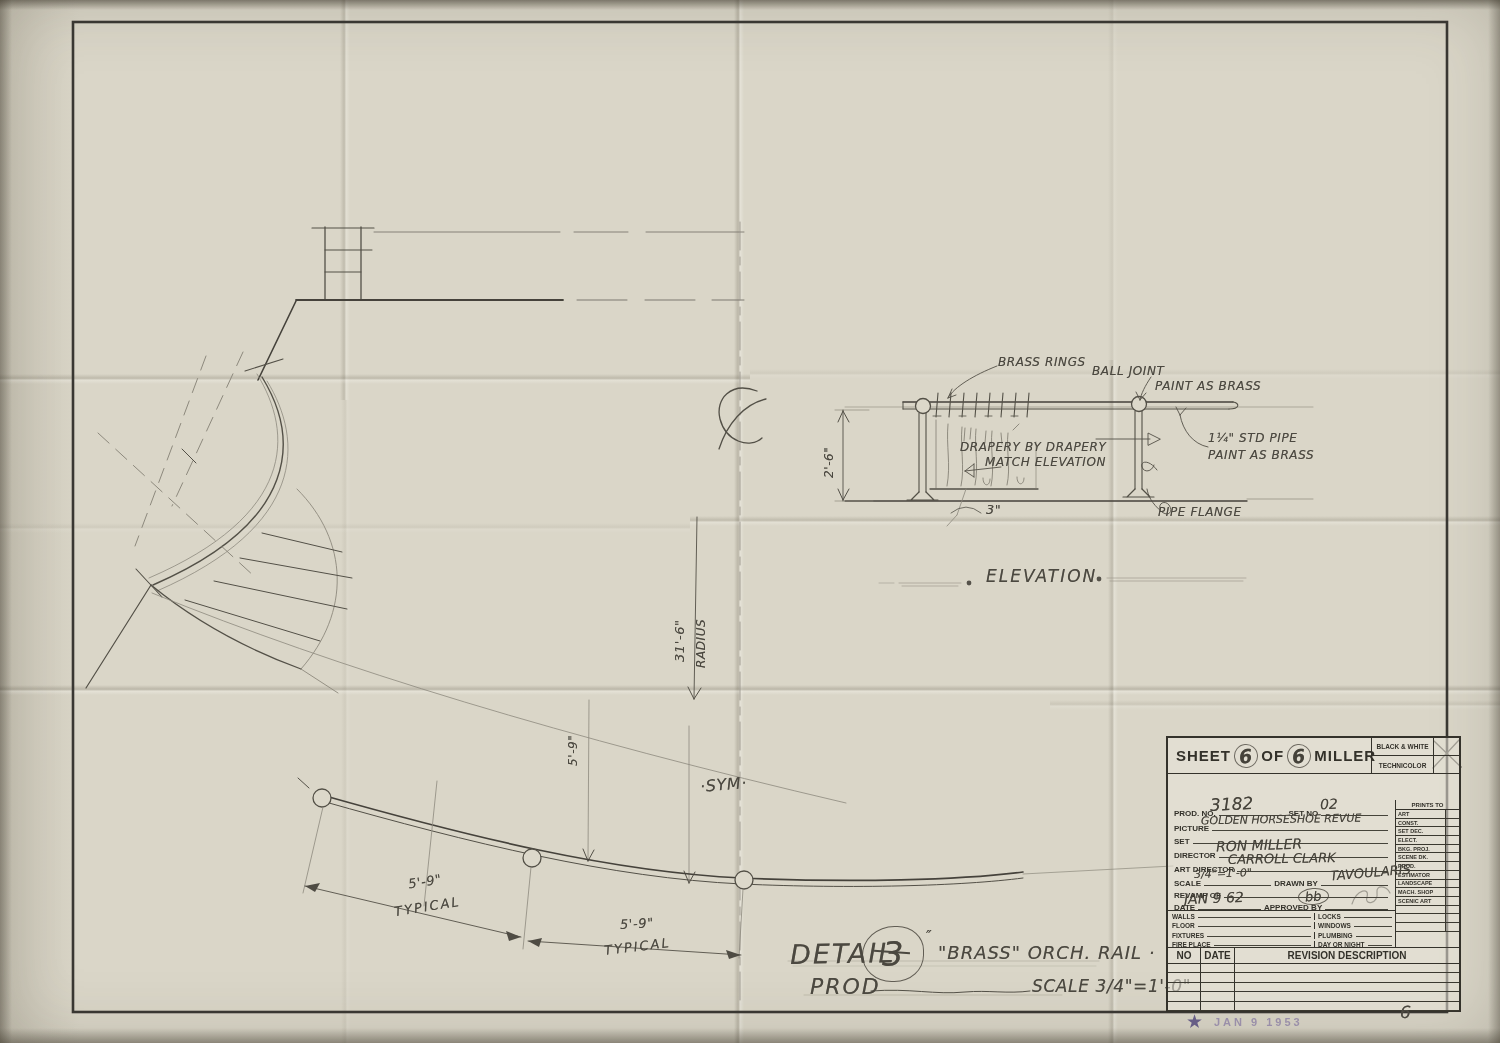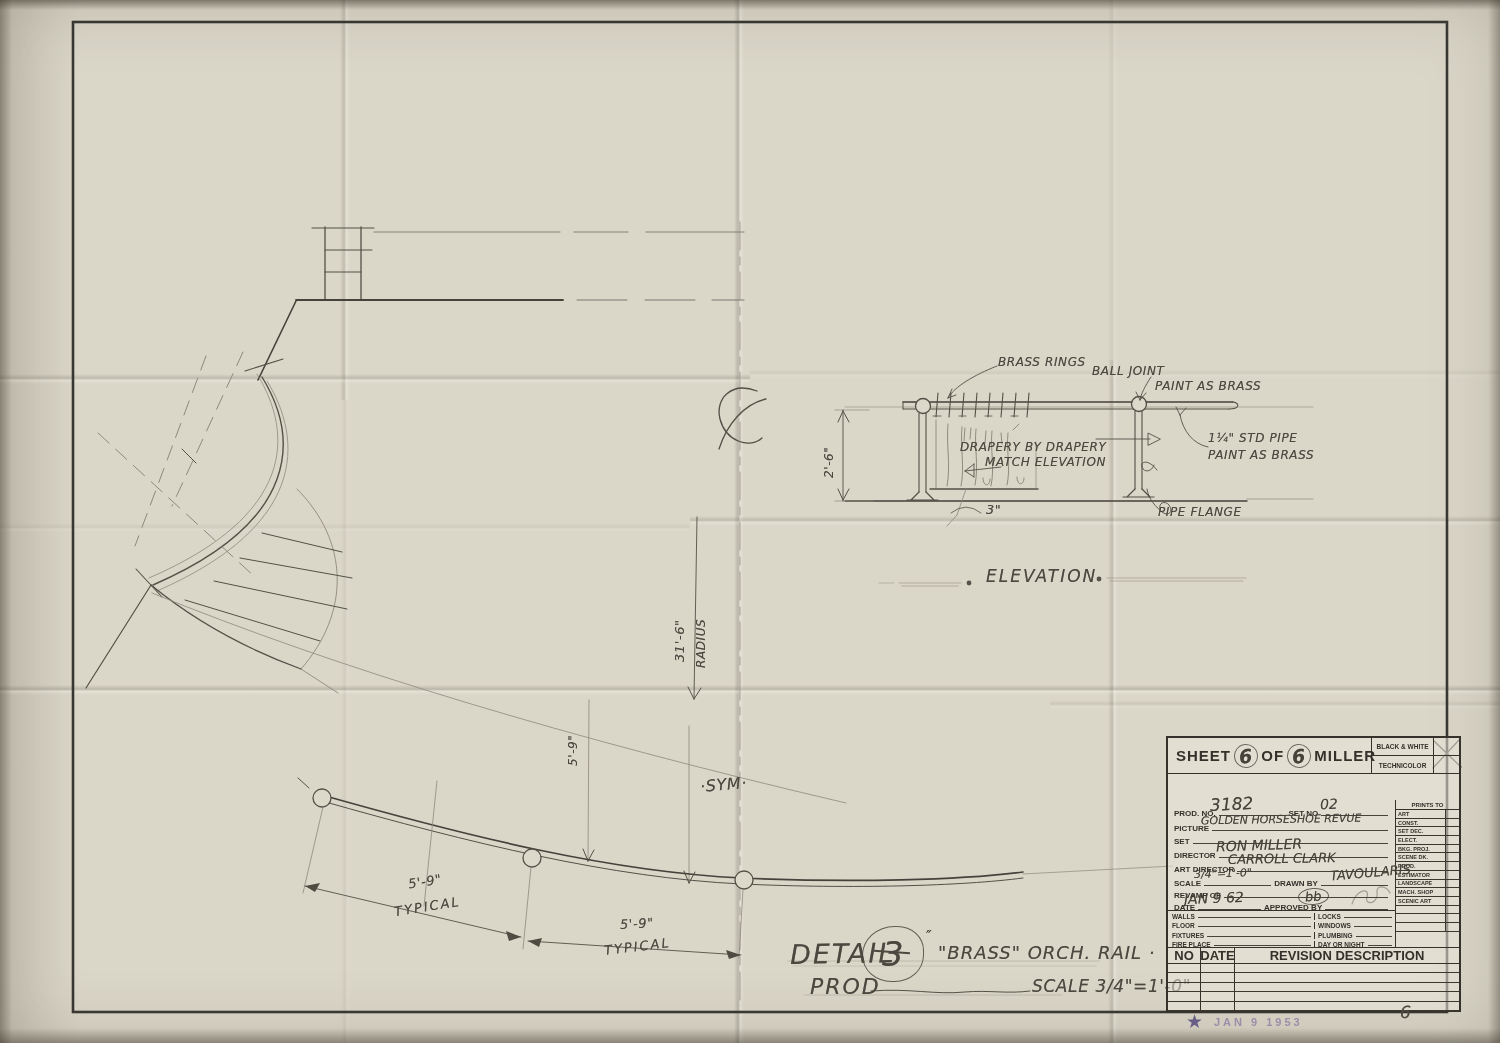--- a/index.html
+++ b/index.html
@@ -392,21 +392,21 @@
             <span class="fill-line"></span>
           </span>
         <span style="flex:1;display:flex;border-left:1px solid #34322b;padding-left:3px">
             <span>DAY OR NIGHT</span>
             <span class="fill-line"></span>
           </span>
       </div>
     </div>
 
     <div class="abs" style="left:0;top:209px;width:291px;height:63px;border-top:1.6px solid #34322b">
-      <div style="display:flex;height:16px;border-bottom:1.2px solid #34322b;font-size:13px;font-weight:bold;text-align:center">
+      <div style="display:flex;height:16px;border-bottom:1.2px solid #34322b;font-size:10px;font-weight:bold;text-align:center">
         <div style="width:33px;border-right:1px solid #34322b;display:flex;align-items:center;justify-content:center">NO</div>
         <div style="width:34px;border-right:1px solid #34322b;display:flex;align-items:center;justify-content:center">DATE</div>
         <div style="flex:1;display:flex;align-items:center;justify-content:center">REVISION DESCRIPTION</div>
       </div>
       <div class="rev-row">
           <div></div>
           <div></div>
           <div></div>
         </div>
       <div class="rev-row">

